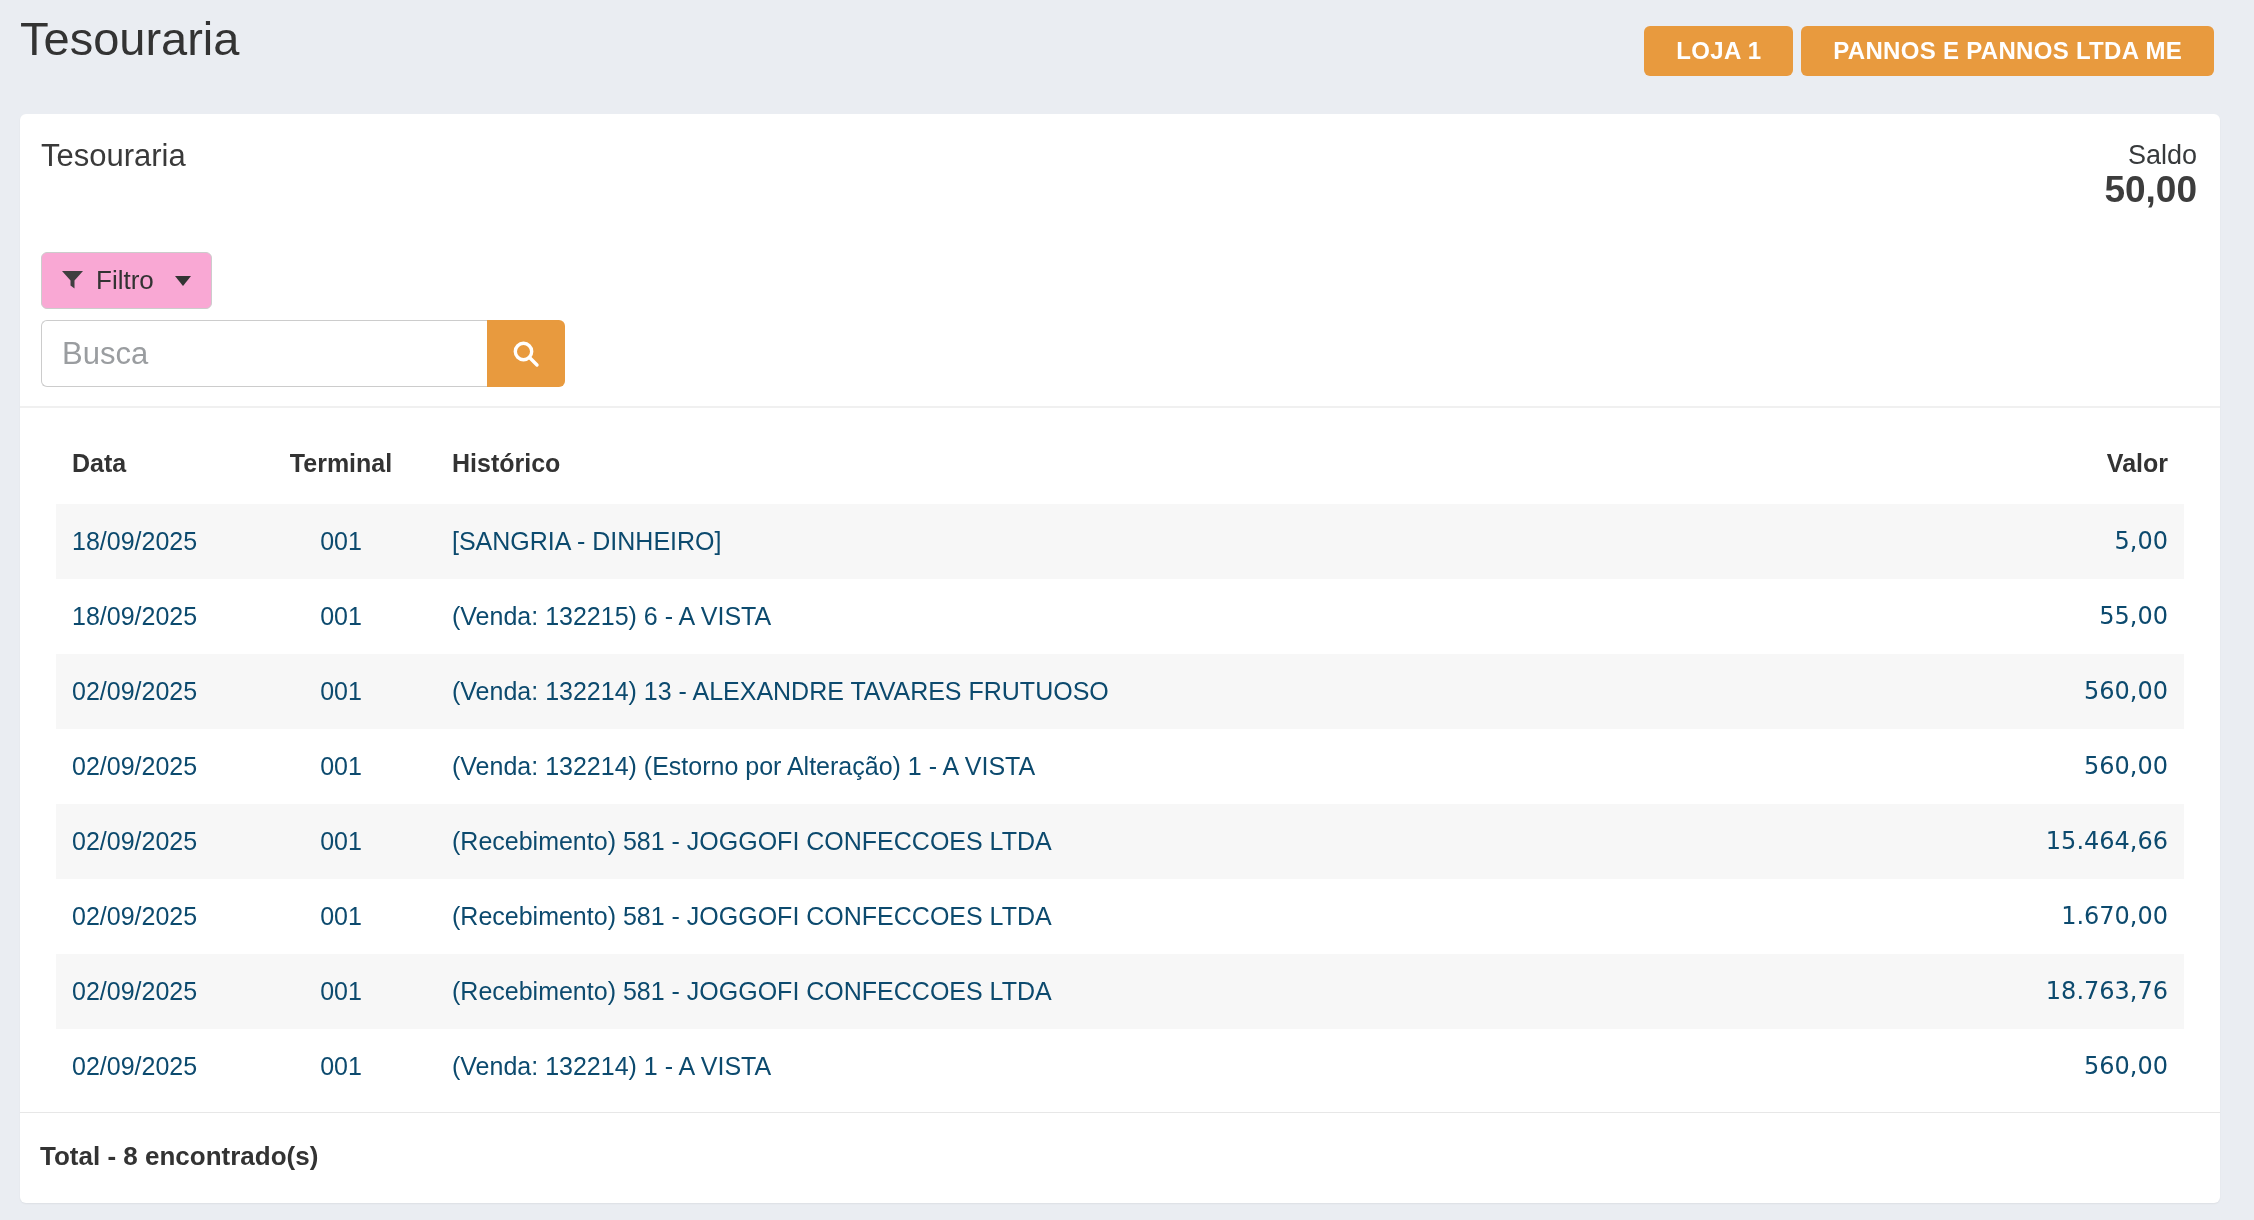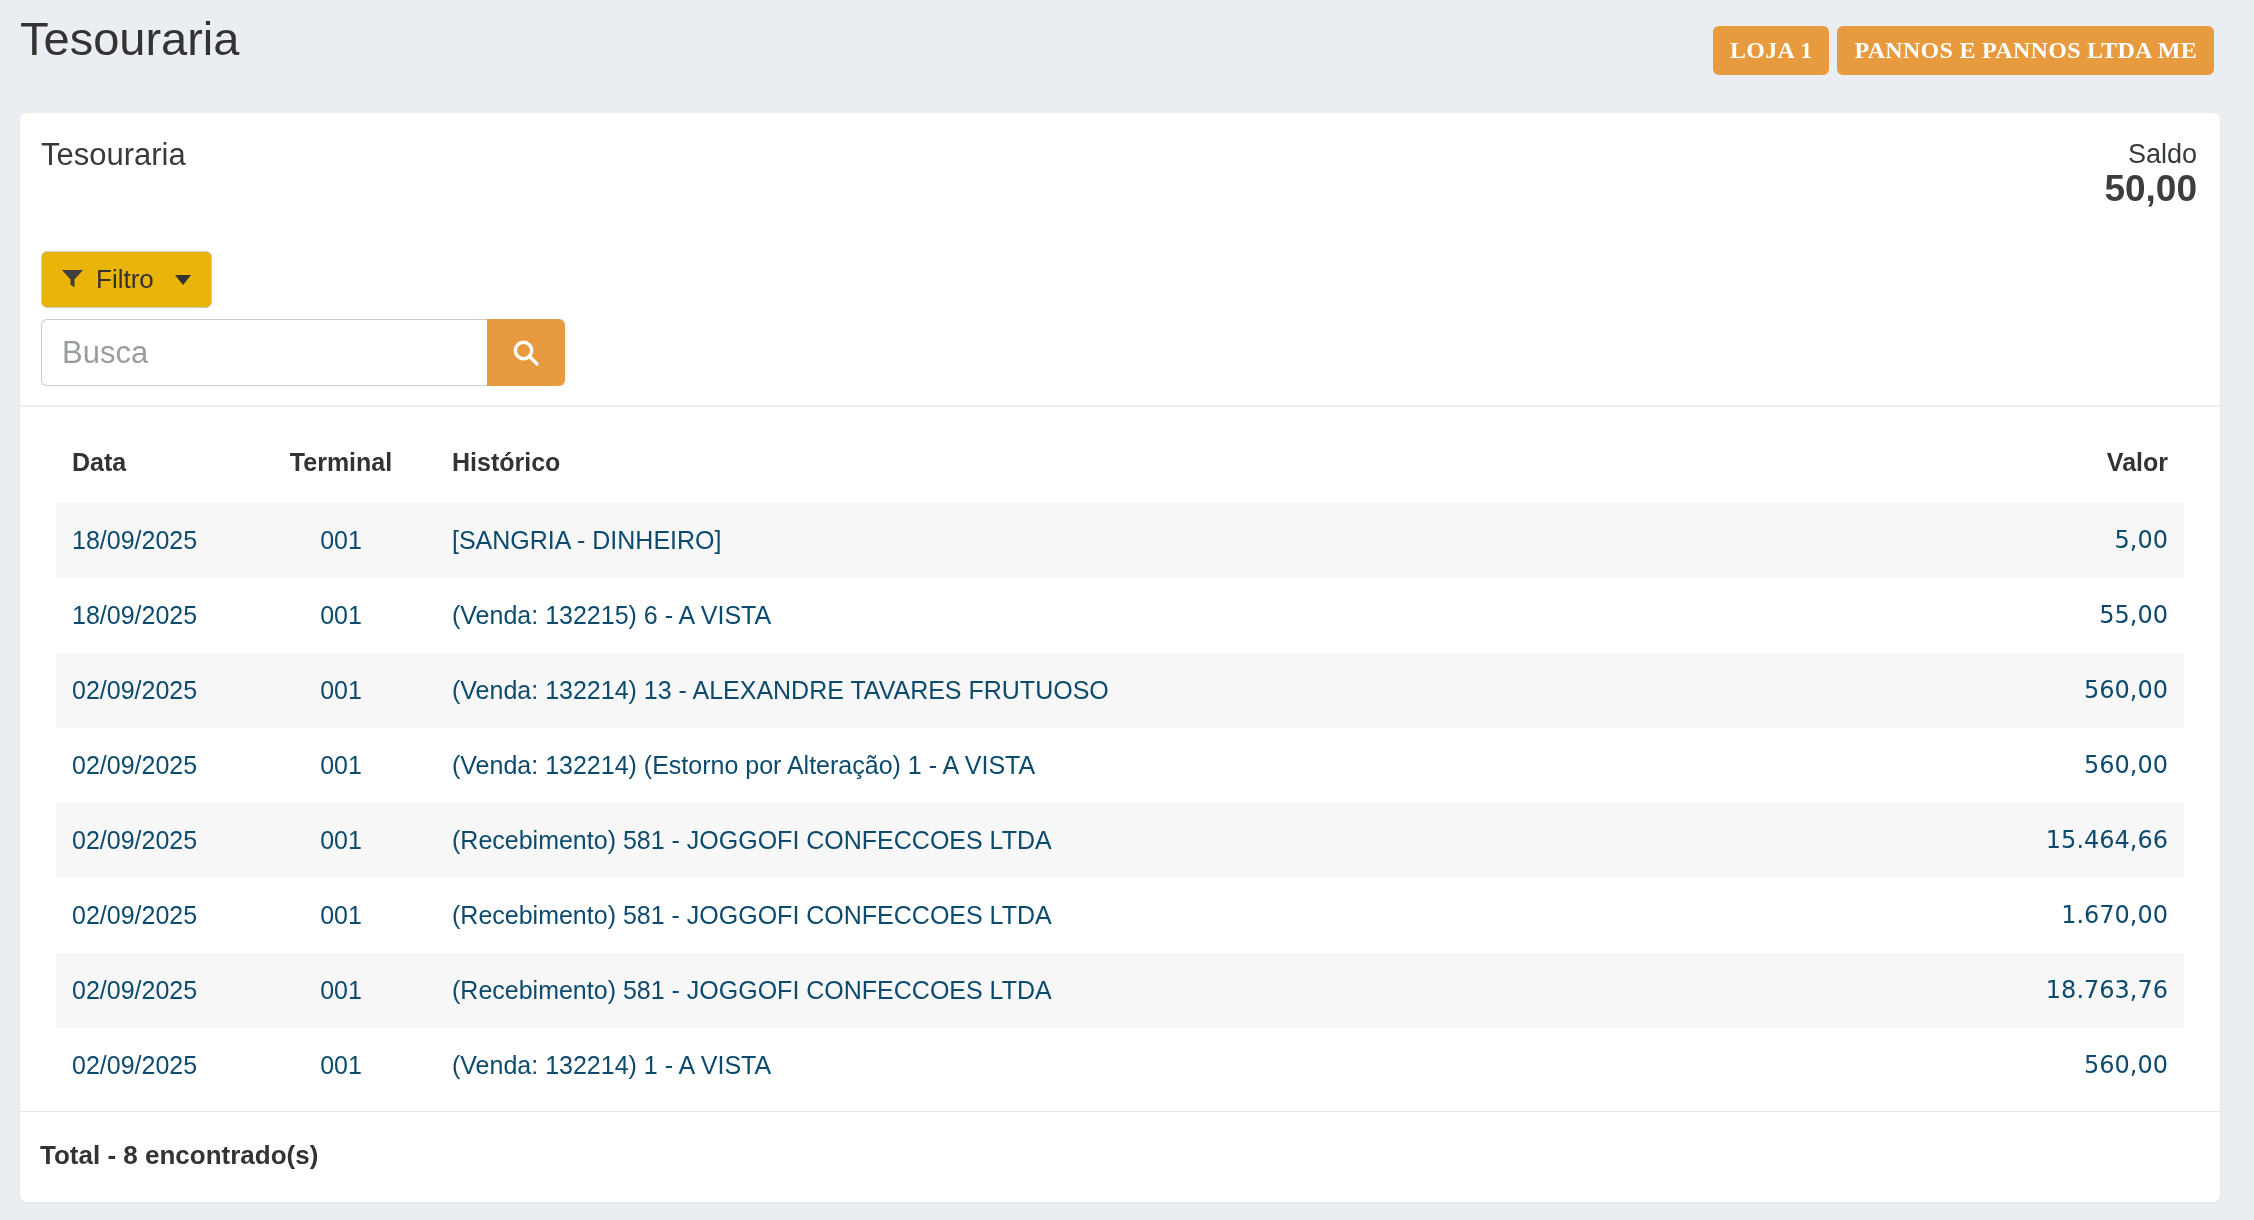--- a/index.html
+++ b/index.html
@@ -27,25 +27,25 @@
     font-weight: 400;
     margin: 0;
     color: #333;
   }
   .topbar-buttons { display: flex; gap: 8px; margin-top: 14px; }
   .pill-btn {
     background: #e89a3e;
     color: #fff;
     border: none;
     border-radius: 6px;
-    font-family: Liberation Serif, serif;
+    font-family: Liberation Sans, sans-serif;
     font-size: 24px;
     font-weight: 700;
     letter-spacing: 0.3px;
-    padding: 11px 17px;
+    padding: 11px 32px;
     cursor: pointer;
     white-space: nowrap;
   }
 
   
   .card {
     background: #fff;
     margin: 38px 34px 0 20px;
     border-radius: 6px;
     box-shadow: 0 1px 2px rgba(0,0,0,0.06);
@@ -72,21 +72,21 @@
   .saldo-label { font-size: 27px; line-height: 26px; color: #373a3c; }
   .saldo-value { font-size: 37px; line-height: 44px; font-weight: 700; color: #3d3d3d; }
 
   .filtro-btn {
     margin-top: 78px;
     height: 57px;
     display: inline-flex;
     align-items: center;
     gap: 13px;
     padding: 0 20px;
-    background: #eab308;
+    background: #f9a8d4;
     border: 1px solid #ccc;
     border-radius: 6px;
     font-family: "Liberation Sans", sans-serif;
     font-size: 26px;
     color: #333;
     cursor: pointer;
   }
   .filtro-btn .caret { margin-left: 8px; }
 
   .search-group { display: flex; margin-top: 11px; width: 524px; height: 67px; }

